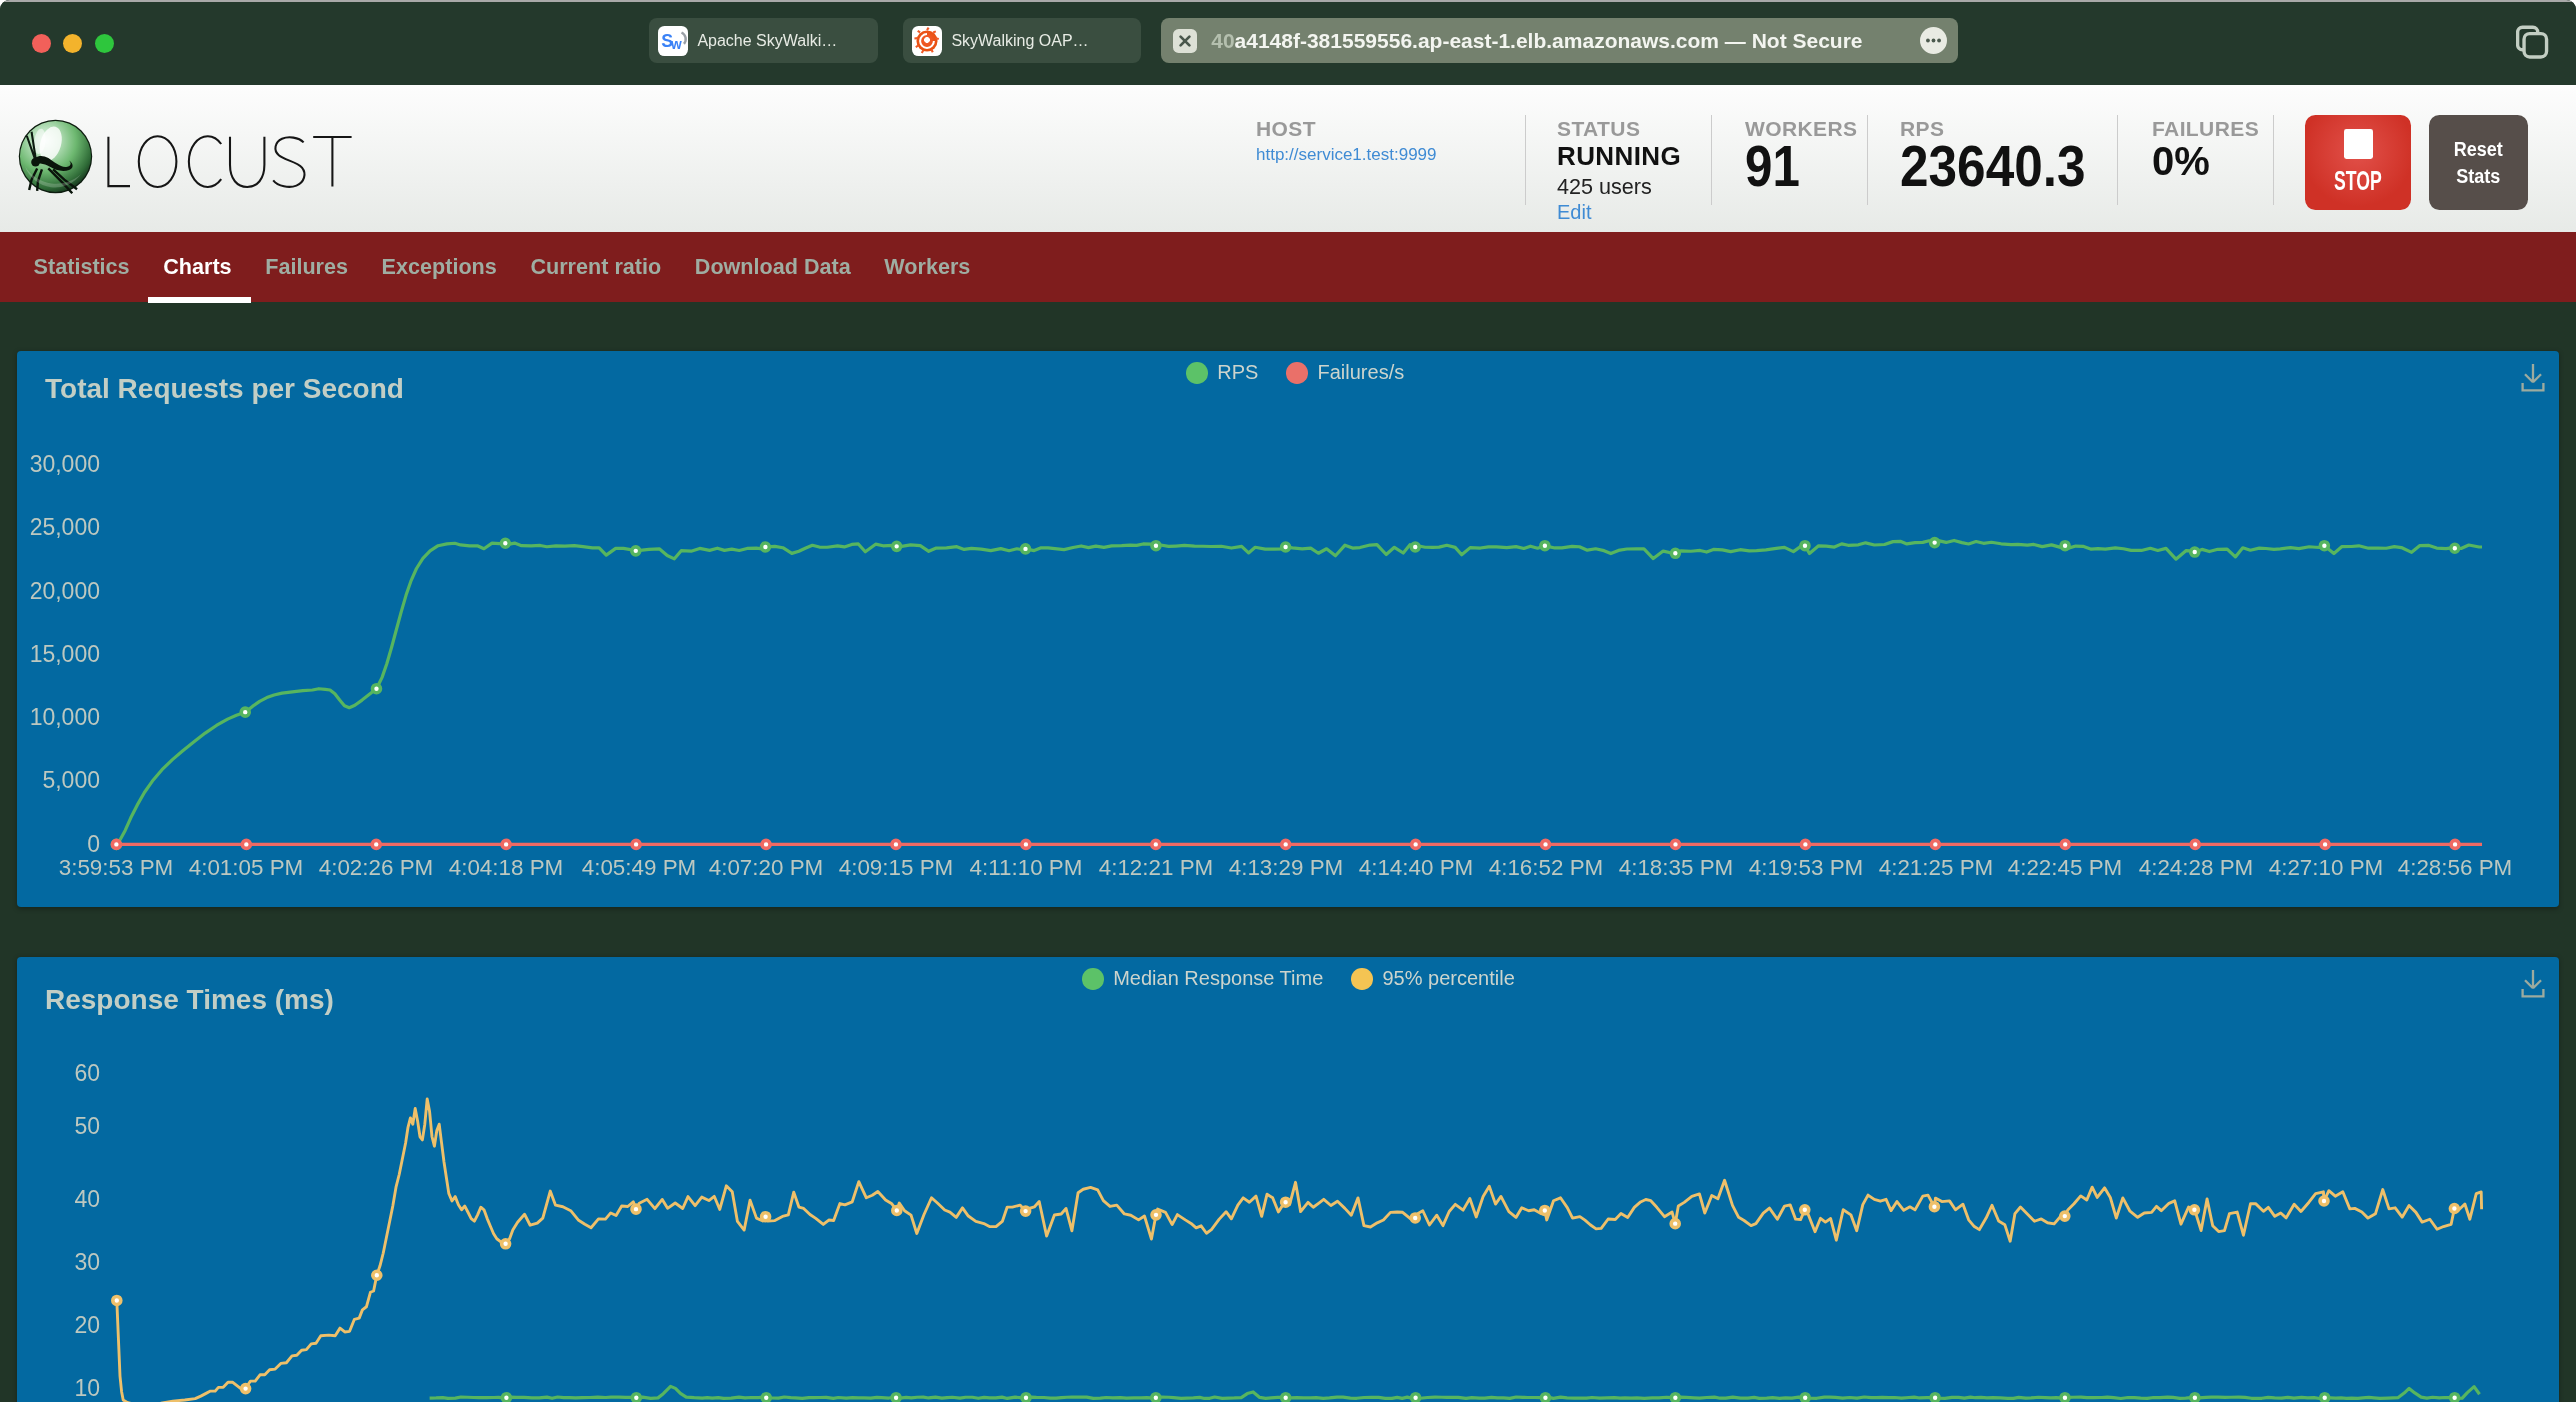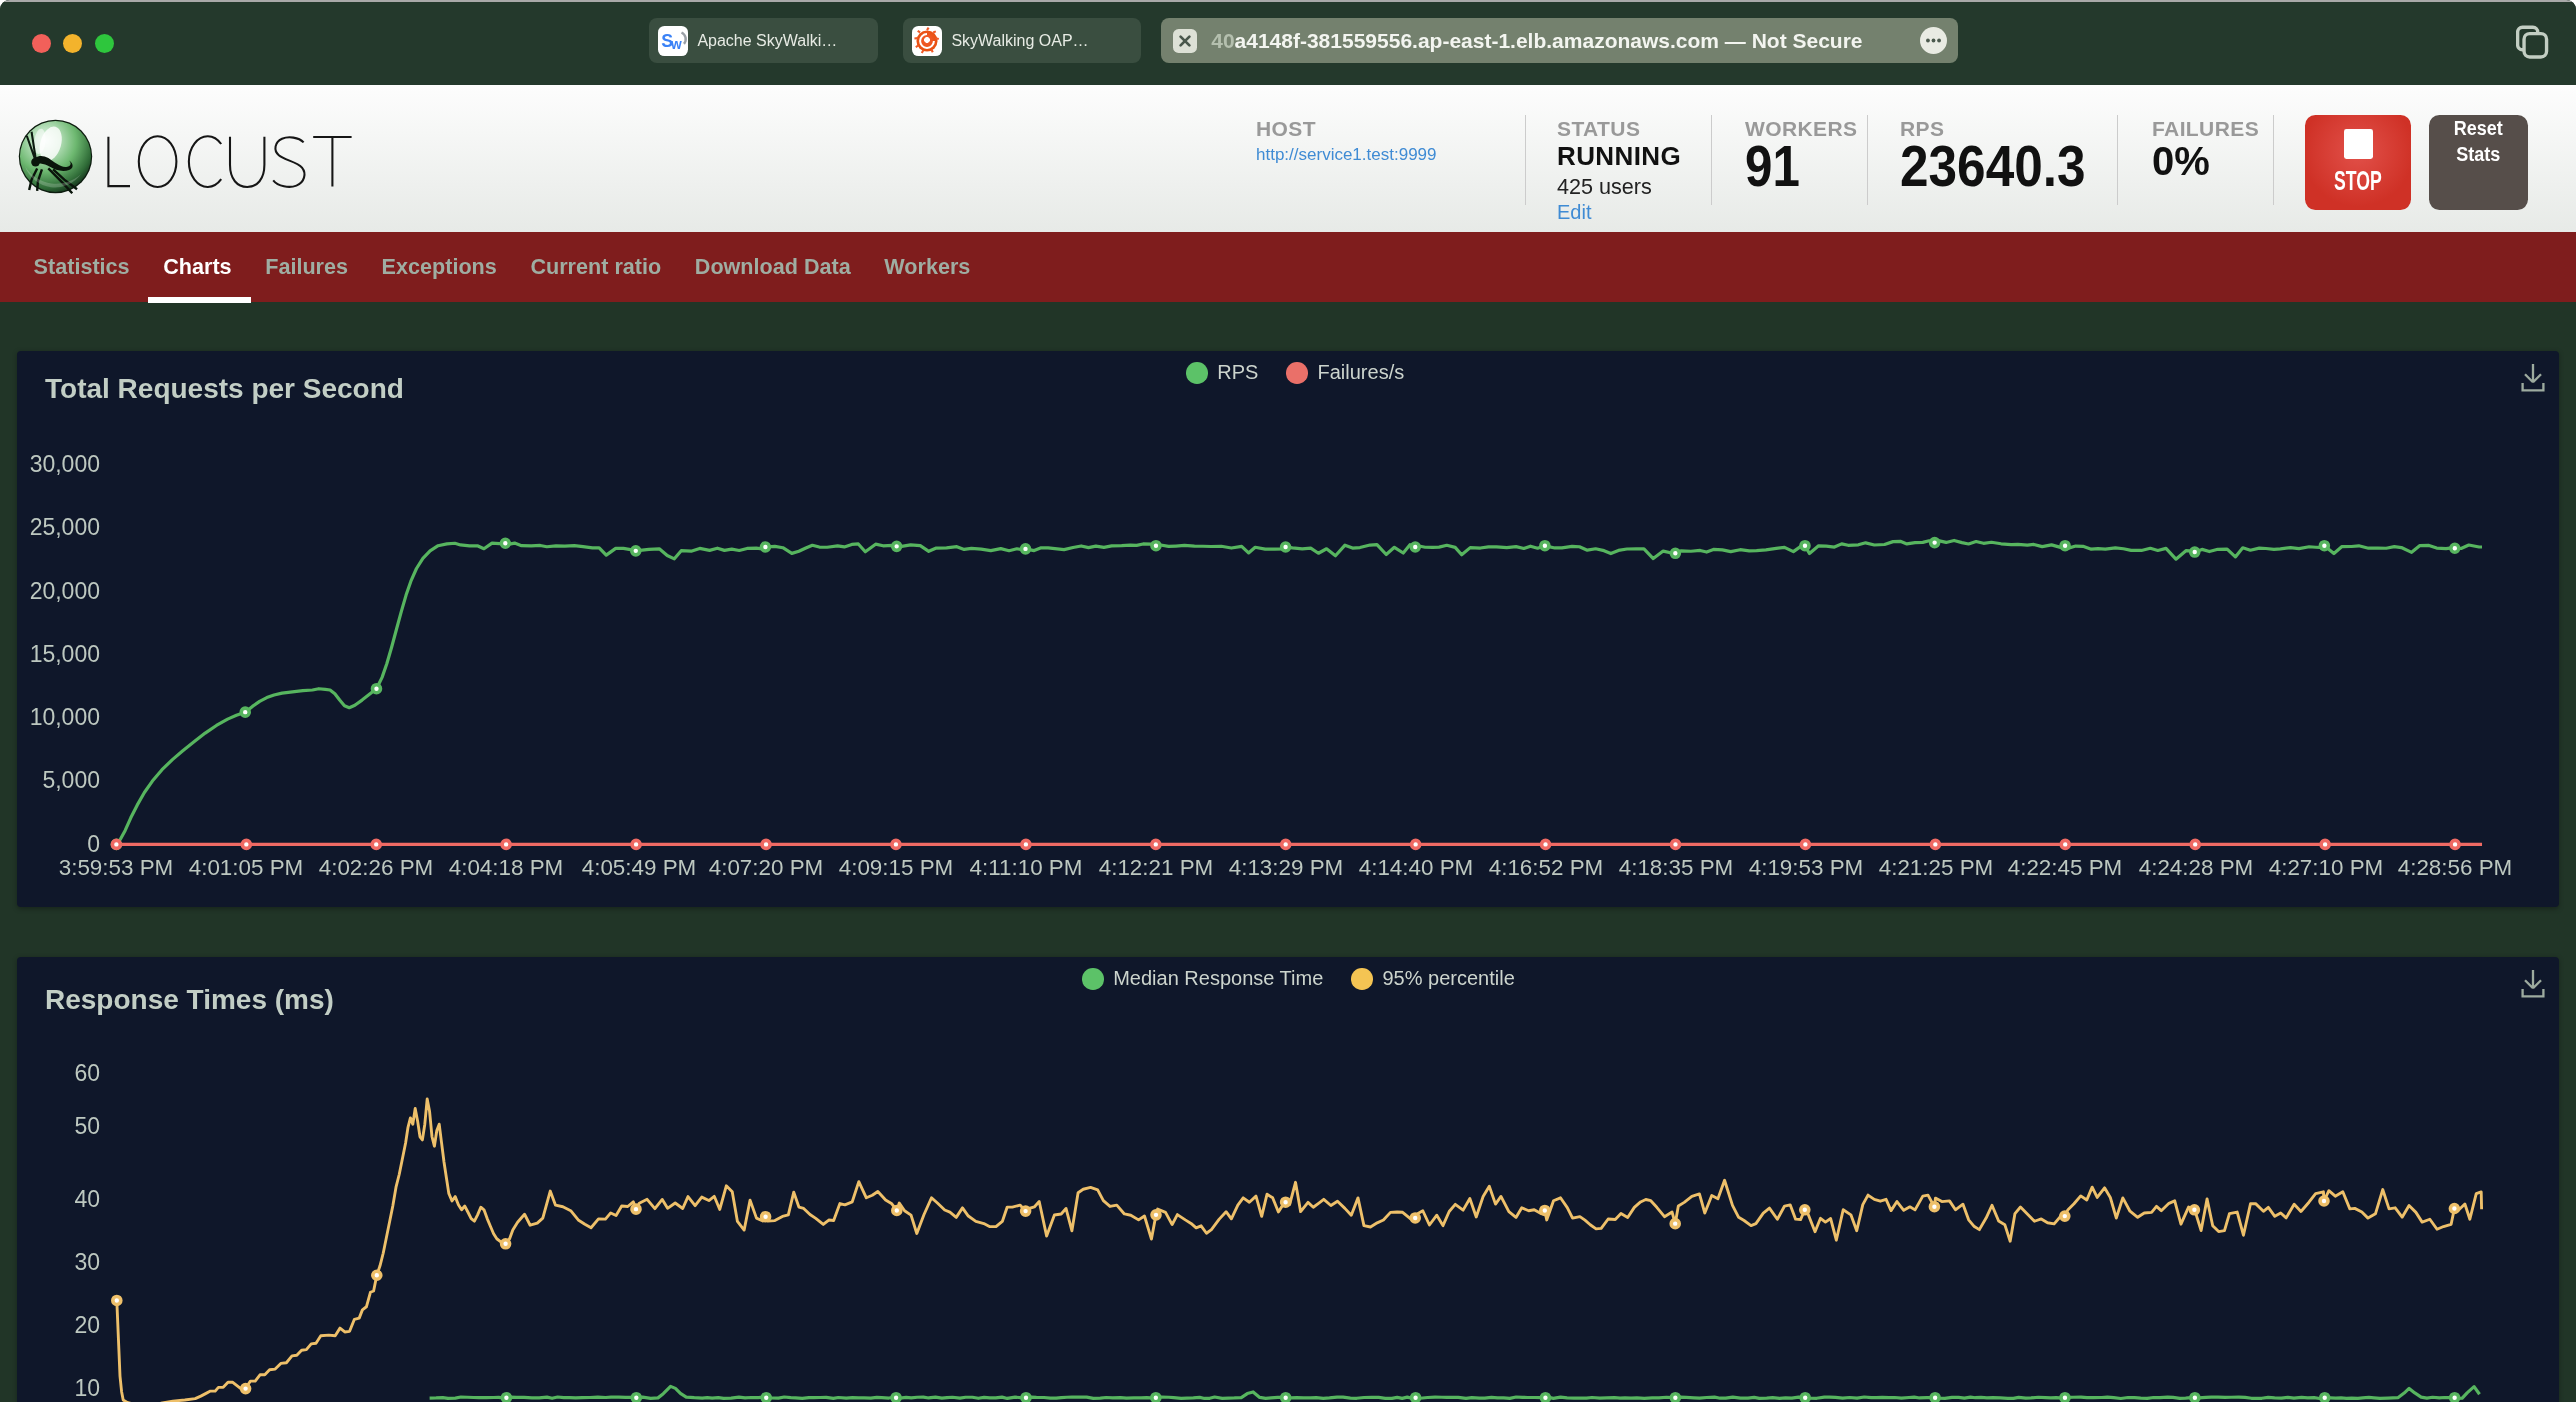--- a/index.html
+++ b/index.html
@@ -8,28 +8,28 @@
 #chrome{position:absolute;left:0;top:0;width:2576px;height:85px;background:#24392c}
 .tl{position:absolute;top:34px;width:19px;height:19px;border-radius:50%}
 .tab{position:absolute;top:18.4px;height:45px;border-radius:8px;background:#3a4e40;display:flex;align-items:center;color:#e7ebe4;font-size:16px;font-weight:400}
 .tabicon{width:30px;height:30px;border-radius:6.4px;background:#fff;margin:0 9.6px 0 8.8px;position:relative;overflow:hidden}
 
 #header{position:absolute;left:0;top:85px;width:2576px;height:147px;background:linear-gradient(#fdfdfd,#e7eae7)}
 .hlabel{font-size:21px;font-weight:bold;color:#999;letter-spacing:0.4px}
 .hlink{color:#3f8bd4;text-decoration:none}
 .vdiv{position:absolute;top:30px;height:90px;width:0.8px;background:#ccc}
 #stopbtn{position:absolute;left:2305px;top:30px;width:106px;height:95px;border-radius:10.4px;background:radial-gradient(circle at 50% 38%, #e2514a 0%, #cf3126 70%);display:flex;flex-direction:column;align-items:center;color:#fff;font-weight:bold}
-#resetbtn{position:absolute;left:2429px;top:30px;width:99px;height:95px;border-radius:10.4px;background:#564e4a;display:flex;flex-direction:column;align-items:center;justify-content:flex-start;color:#fff;font-weight:bold;font-size:20px;line-height:26.4px;text-align:center}
+#resetbtn{position:absolute;left:2429px;top:30px;width:99px;height:95px;border-radius:10.4px;background:#564e4a;display:flex;flex-direction:column;align-items:center;justify-content:center;color:#fff;font-weight:bold;font-size:20px;line-height:26.4px;text-align:center}
 
 #nav{position:absolute;left:0;top:232px;width:2576px;height:70px;background:#7f1d1d;display:flex;align-items:center}
 #nav a{color:#9fada2;font-size:21.6px;font-weight:bold;padding:0 16px;margin-right:1.6px;text-decoration:none}
 #nav a.act{color:#fff}
 #underline{position:absolute;left:148px;top:65px;width:103px;height:5.6px;background:#fff}
 
-.card{position:absolute;left:17px;width:2542px;background:#0f172a;border-radius:4px;box-shadow:0 1.6px 4.8px rgba(0,0,0,.3)}
+.card{position:absolute;left:17px;width:2542px;background:#0369a1;border-radius:4px;box-shadow:0 1.6px 4.8px rgba(0,0,0,.3)}
 .ctitle{position:absolute;left:28px;top:22.4px;font-size:28px;font-weight:bold;color:#c2cec5}
 .ylab{position:absolute;right:2442px;width:0;font-size:21px;color:#bdc8c0;text-align:right;direction:rtl;white-space:nowrap;line-height:24px}
 .ylab{right:auto;left:0;width:83px;direction:ltr;font-size:23px;line-height:27px}
 .xlab{position:absolute;width:128px;text-align:center;font-size:22.4px;color:#bdc8c0;line-height:27px}
 .legend{position:absolute;display:flex;align-items:center;font-size:20px;color:#ccd4cd}
 .ldot{width:21.6px;height:21.6px;border-radius:50%;margin-right:9.6px}
 .dlicon{position:absolute;right:14.4px}
 </style></head><body>
 <div id="win">
   <div id="topstrip"></div>

